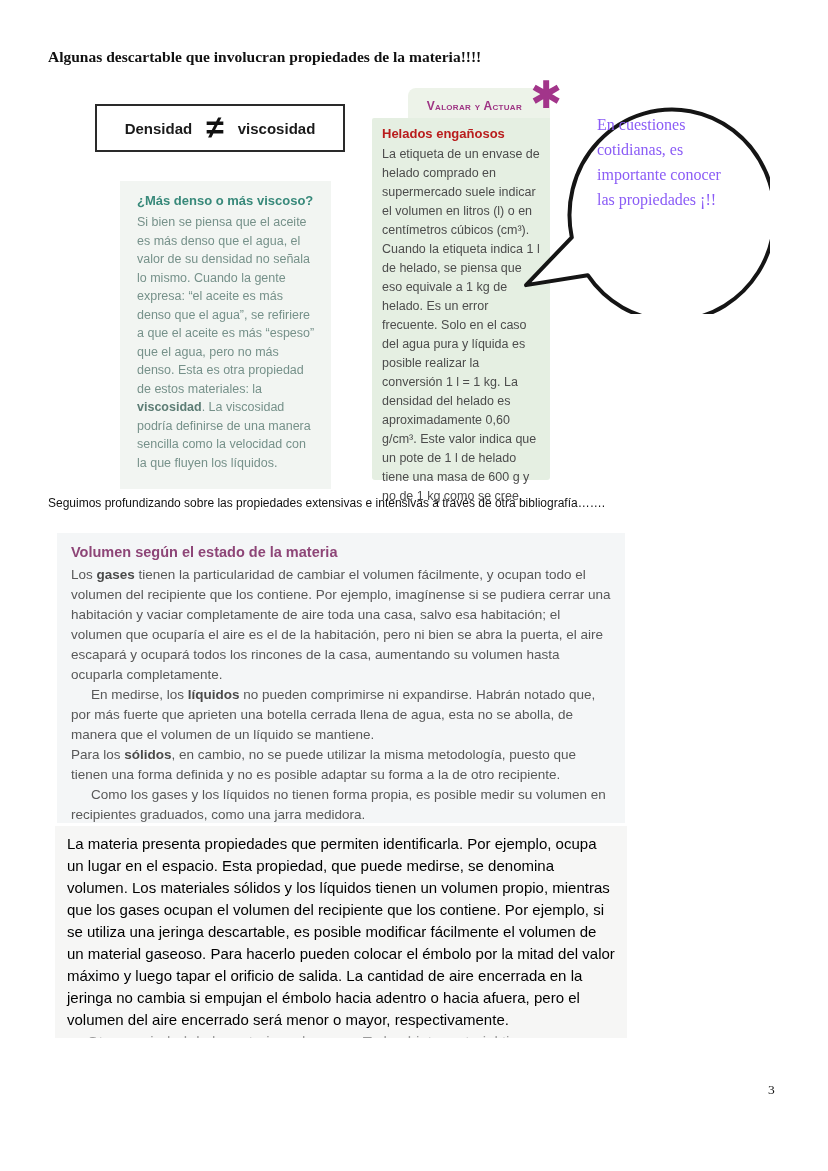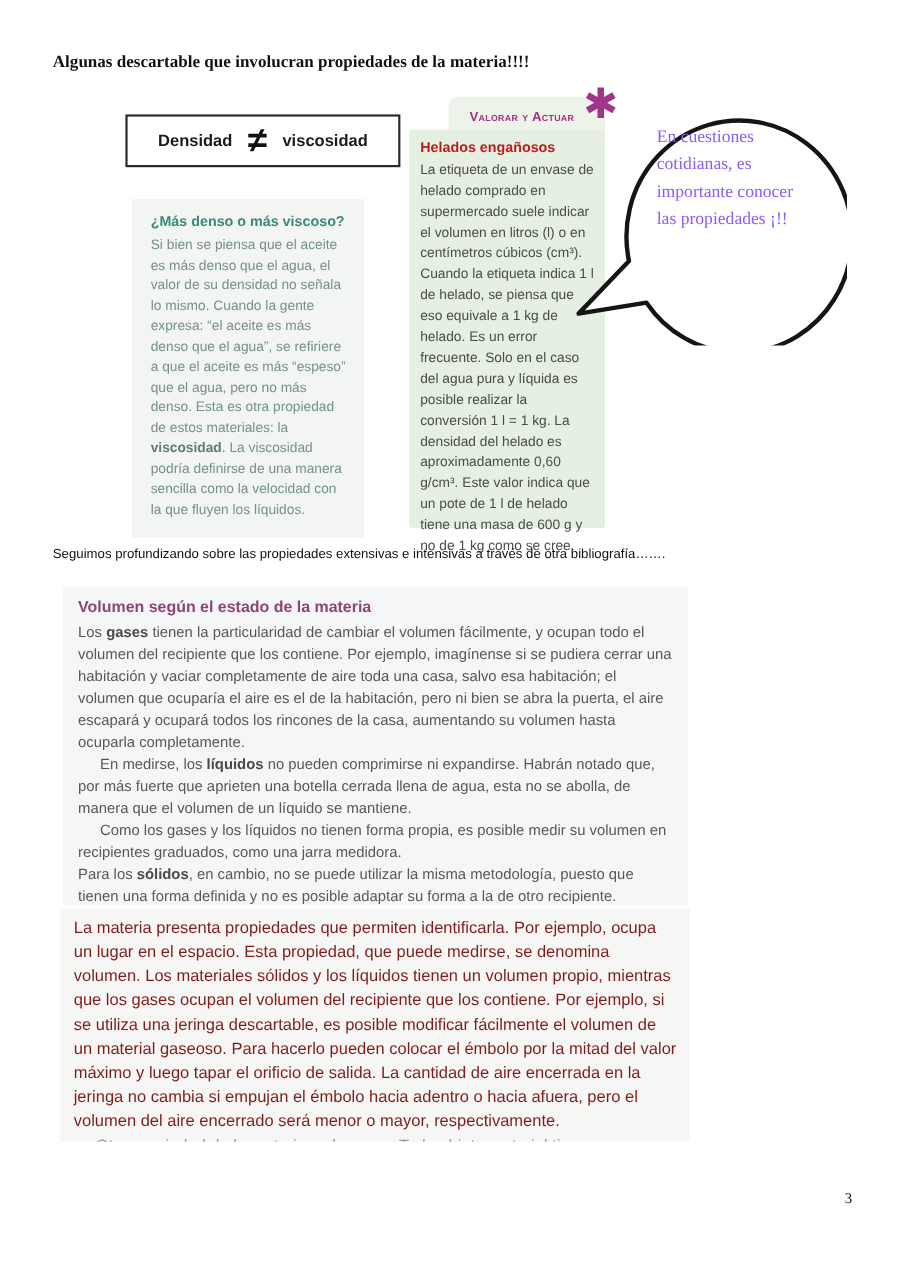--- a/index.html
+++ b/index.html
@@ -17,21 +17,21 @@
     position: absolute; left: 48px; top: 48px;
     font-family: "Liberation Serif", serif;
     font-size: 15.5px; font-weight: bold; color: #111;
   }
 
   
   .density-box {
     position: absolute; left: 95px; top: 104px;
     width: 250px; height: 48px;
     border: 2px solid #2a2a2a; background: #fff;
-    display: flex; align-items: center; justify-content: center; gap: 14px; margin-left: 19px;
+    display: flex; align-items: center; justify-content: center; gap: 14px;
   }
   .d-label { font-size: 15px; font-weight: bold; color: #1a1a1a; }
   .neq { font-size: 32px; font-weight: 900; color: #111; line-height: 1; transform: translateY(-1px); }
 
   
   .denso-block {
     position: absolute; left: 120px; top: 181px;
     width: 211px; height: 308px;
     background: #f2f5f2;
     padding: 12px 14px 0 17px;
@@ -93,21 +93,21 @@
   .vp.indent { text-indent: 20px; }
 
   
   .materia-block {
     position: absolute; left: 55px; top: 826px;
     width: 572px; height: 212px;
     background: #f6f6f5;
     padding: 7px 12px 0 12px;
     overflow: hidden;
   }
-  .mp { font-size: 15px; line-height: 22px; color: #7f1d1d; }
+  .mp { font-size: 15px; line-height: 22px; color: #000000; }
   .mp.clipped { text-indent: 20px; color: #9a9a9a; }
 
   .page-number {
     position: absolute; left: 768px; top: 1082px;
     font-size: 13.5px; color: #111;
   }
 </style>
 </head>
 <body>
 
@@ -141,22 +141,22 @@
     <path d="M 10 206 L 56 158 A 103 106 0 1 1 72 196 Z" fill="#ffffff" stroke="#151515" stroke-width="4" stroke-linejoin="round"></path>
   </svg>
   <div class="bubble-text">En cuestiones cotidianas, es importante conocer las propiedades ¡!!</div>
 
   <p class="seguimos">Seguimos profundizando sobre las propiedades extensivas e intensivas a través de otra bibliografía…….</p>
 
   <div class="volumen-block">
     <div class="volumen-heading">Volumen según el estado de la materia</div>
     <p class="vp"><span>Los </span><b>gases</b><span> tienen la particularidad de cambiar el volumen fácilmente, y ocupan todo el volumen del recipiente que los contiene. Por ejemplo, imagínense si se pudiera cerrar una habitación y vaciar completamente de aire toda una casa, salvo esa habitación; el volumen que ocuparía el aire es el de la habitación, pero ni bien se abra la puerta, el aire escapará y ocupará todos los rincones de la casa, aumentando su volumen hasta ocuparla completamente.</span></p>
     <p class="vp indent"><span>En medirse, los </span><b>líquidos</b><span> no pueden comprimirse ni expandirse. Habrán notado que, por más fuerte que aprieten una botella cerrada llena de agua, esta no se abolla, de manera que el volumen de un líquido se mantiene.</span></p>
+    <p class="vp"><span>Para los </span><b>sólidos</b><span>, en cambio, no se puede utilizar la misma metodología, puesto que tienen una forma definida y no es posible adaptar su forma a la de otro recipiente.</span></p>
     <p class="vp indent">Como los gases y los líquidos no tienen forma propia, es posible medir su volumen en recipientes graduados, como una jarra medidora.</p>
-    <p class="vp"><span>Para los </span><b>sólidos</b><span>, en cambio, no se puede utilizar la misma metodología, puesto que tienen una forma definida y no es posible adaptar su forma a la de otro recipiente.</span></p>
   </div>
 
   <div class="materia-block">
     <p class="mp">La materia presenta propiedades que permiten identificarla. Por ejemplo, ocupa un lugar en el espacio. Esta propiedad, que puede medirse, se denomina volumen. Los materiales sólidos y los líquidos tienen un volumen propio, mientras que los gases ocupan el volumen del recipiente que los contiene. Por ejemplo, si se utiliza una jeringa descartable, es posible modificar fácilmente el volumen de un material gaseoso. Para hacerlo pueden colocar el émbolo por la mitad del valor máximo y luego tapar el orificio de salida. La cantidad de aire encerrada en la jeringa no cambia si empujan el émbolo hacia adentro o hacia afuera, pero el volumen del aire encerrado será menor o mayor, respectivamente.</p>
     <p class="mp clipped">Otra propiedad de la materia es la masa. Todo objeto material tiene masa y es</p>
   </div>
 
   <div class="page-number serif">3</div>
 
 </div>

